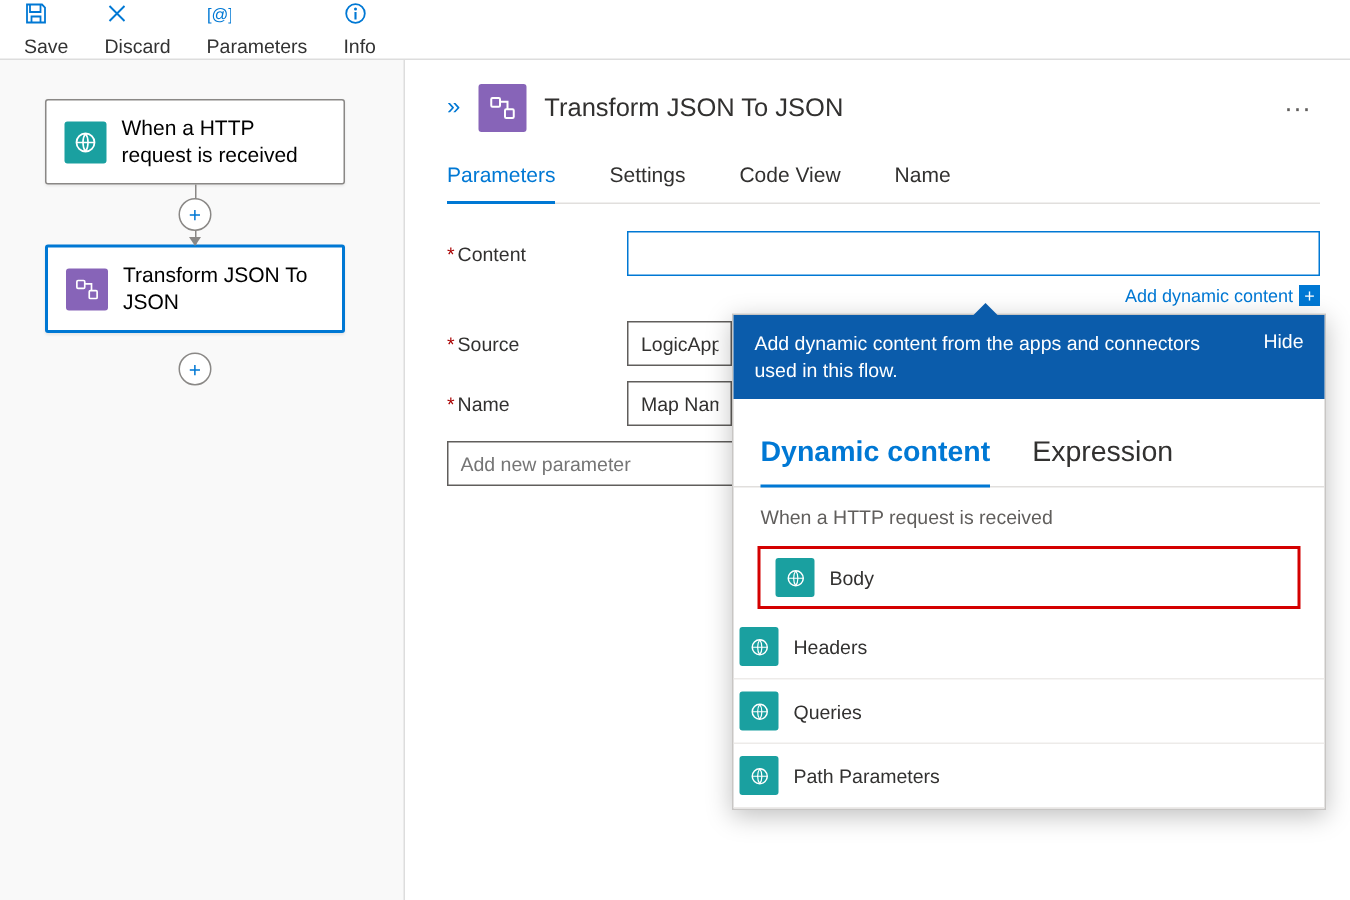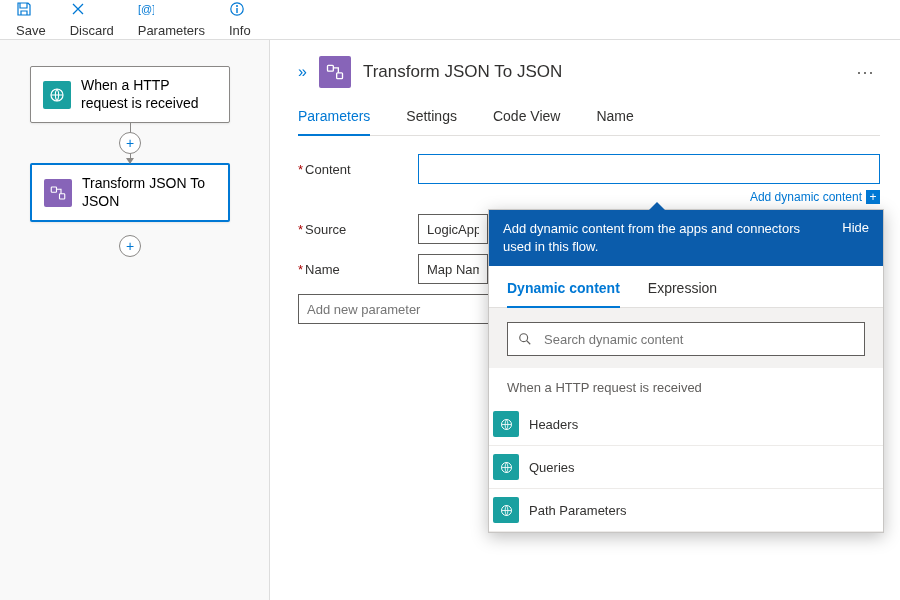--- a/index.html
+++ b/index.html
@@ -51,21 +51,21 @@
   .red-arrow { position:absolute; left:420px; top:173px; width:0; height:0; border-left:6px solid transparent; border-right:6px solid transparent; border-bottom:10px solid #d40000; }
   .red-arrow::after { content:""; position:absolute; left:-1px; top:9px; width:2px; height:10px; background:#d40000; }
 
   
   .flyout { position:absolute; left:488px; top:209px; width:396px; background:#fff; box-shadow:0 4px 16px rgba(0,0,0,.25); border:1px solid #c8c6c4; }
   .flyout .caret { position:absolute; top:-8px; left:160px; width:0; height:0; border-left:8px solid transparent; border-right:8px solid transparent; border-bottom:8px solid #0b5cab; }
   .flyout-head { background:#0b5cab; color:#ffffff; padding:10px 14px; font-size:13px; display:flex; }
   .flyout-head .txt { flex:1; line-height:1.4; }
   .flyout-head .hide { margin-left:12px; cursor:pointer; }
   .flyout-tabs { display:flex; gap:28px; padding:10px 18px 0 18px; border-bottom:1px solid #e1dfdd; }
-  .flyout-tab { padding:4px 0 10px 0; font-size:14px; color:#323130; cursor:pointer; }
+  .flyout-tab { padding:4px 0 10px 0; font-size:19px; color:#323130; cursor:pointer;margin-top:11px; }
   .flyout-tab.active { color:#0078d4; border-bottom:2px solid #0078d4; margin-bottom:-1px; font-weight:600; }
   .searchwrap { padding:14px 18px 12px 18px; background:#f3f2f1; }
   .searchbox { display:flex; align-items:center; border:1px solid #605e5c; background:#fff; height:34px; padding:0 10px; gap:10px; }
   .searchbox svg { width:14px; height:14px; fill:#605e5c; }
   .searchbox input { border:none; outline:none; flex:1; font-size:13px; }
   .grouphead { padding:12px 18px 8px 18px; font-size:13px; color:#605e5c; }
   .token { display:flex; align-items:center; gap:10px; padding:8px 4px; border-bottom:1px solid #edebe9; cursor:pointer; }
   .token .ticon { width:26px; height:26px; background:#1aa0a0; border-radius:2px; display:flex; align-items:center; justify-content:center; }
   .token .ticon svg { width:15px; height:15px; fill:#fff; }
   .token .tlabel { font-size:13px; color:#323130; }
@@ -192,31 +192,31 @@
 <div class="flyout">
   <div class="caret"></div>
   <div class="flyout-head">
     <div class="txt">Add dynamic content from the apps and connectors used in this flow.</div>
     <div class="hide">Hide</div>
   </div>
   <div class="flyout-tabs">
     <div class="flyout-tab active">Dynamic content</div>
     <div class="flyout-tab">Expression</div>
   </div>
-  <div class="searchwrap">
-    <div class="searchbox">
-      <svg viewBox="0 0 16 16">
-          <circle cx="6.5" cy="6.5" r="4.5" fill="none" stroke="#605e5c" stroke-width="1.3"></circle>
-          <line x1="10" y1="10" x2="14" y2="14" stroke="#605e5c" stroke-width="1.3"></line>
-        </svg>
-      <input type="text" placeholder="Search dynamic content" style="">
-    </div>
-  </div>
   <div class="scroll">
     <div class="grouphead">When a HTTP request is received</div>
+    <div class="token hl">
+      <div class="ticon">
+          <svg viewBox="0 0 24 24">
+            <circle cx="12" cy="12" r="8" fill="none" stroke="#fff" stroke-width="1.6"></circle>
+            <path d="M4 12h16M12 4c3 4 3 12 0 16M12 4c-3 4-3 12 0 16" fill="none" stroke="#fff" stroke-width="1.3"></path>
+          </svg>
+        </div>
+      <span class="tlabel">Body</span>
+    </div>
     <div class="token">
       <div class="ticon">
           <svg viewBox="0 0 24 24">
             <circle cx="12" cy="12" r="8" fill="none" stroke="#fff" stroke-width="1.6"></circle>
             <path d="M4 12h16M12 4c3 4 3 12 0 16M12 4c-3 4-3 12 0 16" fill="none" stroke="#fff" stroke-width="1.3"></path>
           </svg>
         </div>
       <span class="tlabel">Headers</span>
     </div>
     <div class="token">

